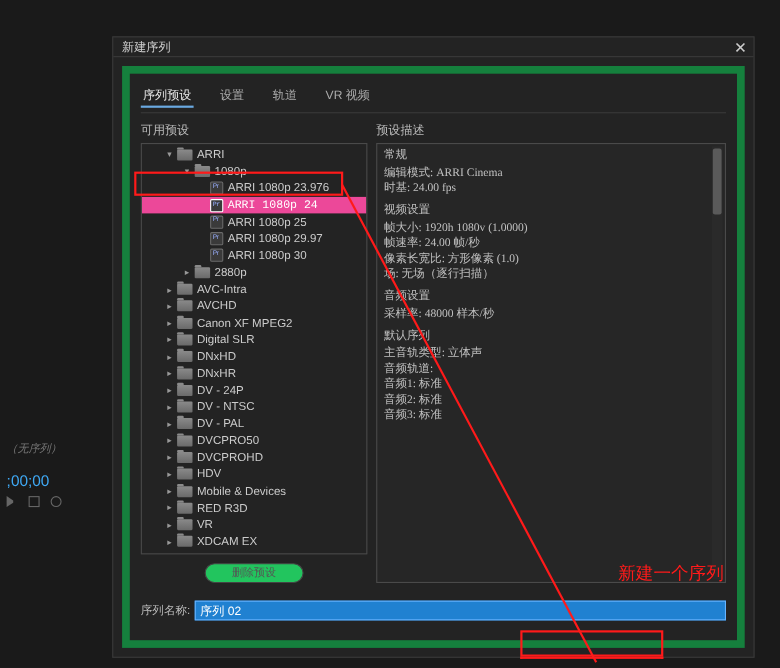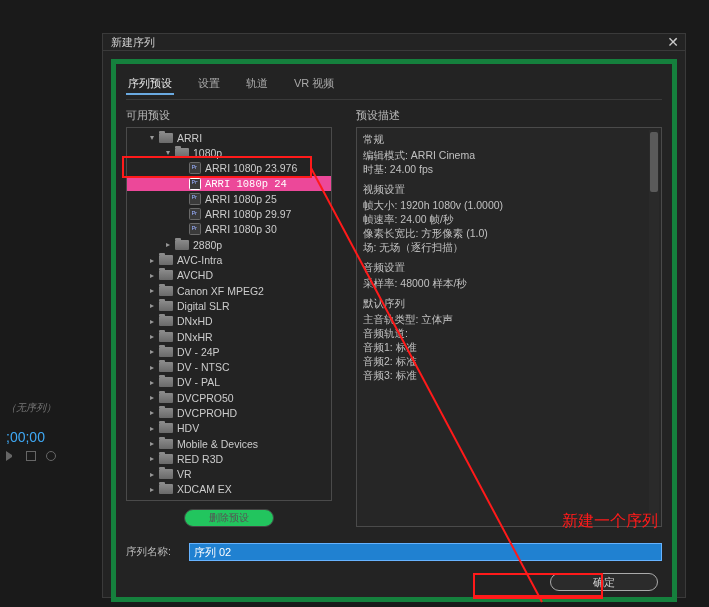--- a/index.html
+++ b/index.html
@@ -35,36 +35,36 @@
     border-bottom: 1px solid #3a3a3a;
     display: flex; align-items: center; justify-content: space-between;
     padding: 0 6px 0 8px;
     color: #d0d0d0;
   }
   .close-x { font-size: 14px; color: #ccc; cursor: pointer; }
 
   .inner {
     flex: 1;
     margin: 8px;
-    border: 5px solid #15803d;
+    border: 7px solid #15803d;
     padding: 10px 10px 2px 10px;
     display: flex; flex-direction: column;
     position: relative;
   }
   .tabs {
     display: flex; gap: 22px;
     border-bottom: 1px solid #3a3a3a;
     padding-bottom: 4px; margin-bottom: 8px;
     color: #aaa;
   }
   .tabs .tab { cursor: pointer; padding: 2px 2px; font-size: 11px; }
   .tabs .tab.active { color: #e8e8e8; border-bottom: 2px solid #6aa9e0; }
 
   .columns {
-    display: flex; gap: 24px; flex: 1; min-height: 0;
+    display: flex; gap: 8px; flex: 1; min-height: 0;
   }
   .col-left { width: 206px; display: flex; flex-direction: column; }
   .col-right { flex: 1; display: flex; flex-direction: column; }
   .col-label { color: #bbb; margin-bottom: 4px; }
 
   .tree-wrap {
     border: 1px solid #4a4a4a;
     height: 374px;
     overflow: hidden;
     background: #232323;
@@ -119,21 +119,21 @@
   .desc-box, .detail-box {
     border: 1px solid #4a4a4a;
     background: #262626;
     color: #c0c0c0;
     font-size: 10.5px;
     padding: 4px 6px;
     position: relative;
     overflow: hidden;
   }
   .desc-box { height: 102px; margin-bottom: 10px; }
-  .detail-box { flex: 1; }
+  .detail-box { flex: 1; font-family: Liberation Serif, serif; }
   .scrollbar {
     position: absolute; right: 2px; top: 2px; bottom: 2px; width: 10px;
     background: #2a2a2a;
   }
   .scrollbar .thumb {
     position: absolute; left:1px; right:1px; top:2px; height: 40px;
     background: #5a5a5a; border-radius: 2px;
   }
   .desc-box p, .detail-box p { line-height: 14px; }
   .detail-box .sec { margin-bottom: 2px; }
@@ -141,21 +141,21 @@
   .del-row { margin-top: 8px; text-align: center; }
   .del-btn {
     width: 90px; height: 18px;
     background: #22c55e; border: 1px solid #444;
     color: #555; border-radius: 10px;
     font-size: 10px; display: inline-flex; align-items:center; justify-content:center;
   }
 
   .name-row {
     margin-top: 16px;
-    display: flex; align-items: center; gap: 18px; justify-content: space-between;
+    display: flex; align-items: center; gap: 4px; justify-content: space-between;
   }
   .name-row label { color: #bbb; font-size: 10.5px; }
   .name-input {
     flex: 1; height: 18px;
     background: #2081d1; border: 1px solid #66b3ff;
     outline: none; color: #fff; padding: 0 4px;
     font-size: 11px;
   }
 
   .button-row {
@@ -381,21 +381,20 @@
         </div>
       </div>
     </div>
 
     <div class="name-row">
       <label>序列名称:</label>
       <input class="name-input" value="序列 02" style="">
     </div>
 
     <div class="button-row">
-      <div class="dbtn primary">确定</div>
     </div>
 
   </div>
 </div>
 
 <div class="highlight-box" style="left:122px; top:156px; width:190px; height:22px"></div>
 
 <svg class="line-svg" width="709" height="607">
   <line x1="311" y1="168" x2="542" y2="602" stroke="#ff1a1a" stroke-width="2"></line>
 </svg>

